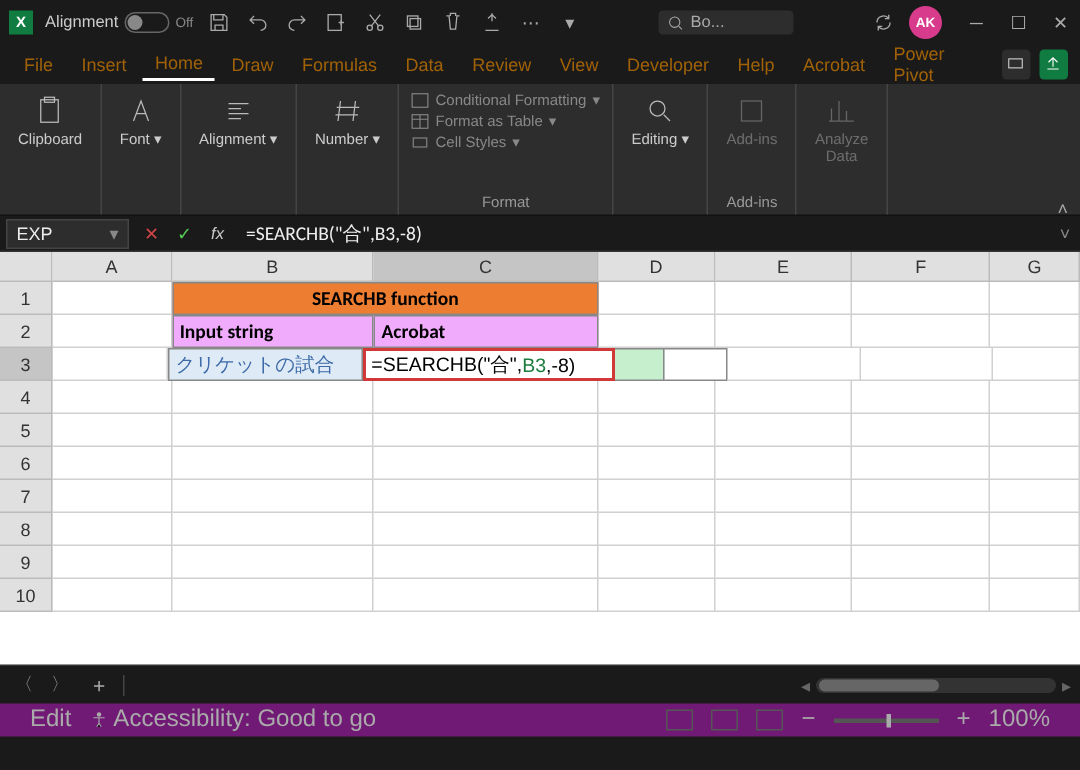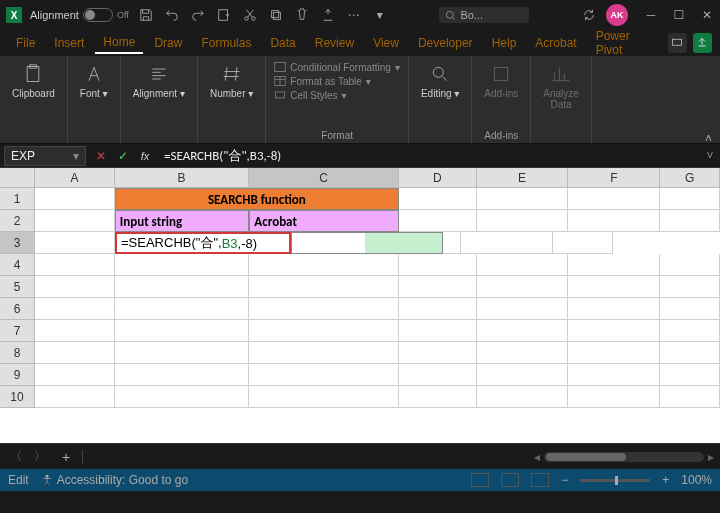--- a/index.html
+++ b/index.html
@@ -69,21 +69,21 @@
   
   .sheetbar { height: 26px; background: #1a1a1a; display: flex; align-items: center; padding: 0 6px; gap: 4px; border-top: 1px solid #333; }
   .sheetbar .nav { color: #888; padding: 0 4px; }
   .sheet-tab { padding: 3px 10px; font-size: 11px; color: #ccc; background: #2d2d2d; border-radius: 2px 2px 0 0; }
   .sheet-tab.active { background: #f0f0f0; color: #222; }
   .sheet-add { color: #aaa; padding: 0 8px; font-size: 14px; }
   .sheetbar .spacer { flex: 1; }
   .hscroll { width: 160px; height: 10px; background: #333; border-radius: 5px; position: relative; }
   .hscroll::after { content: ''; position: absolute; left: 2px; top: 1px; width: 80px; height: 8px; background: #666; border-radius: 4px; }
   
-  .statusbar { height: 22px; background: #0c4a6e; display: flex; align-items: center; padding: 0 8px; gap: 12px; font-size: 12px; color: #aaa; }
+  .statusbar { height: 22px; background: #701a75; display: flex; align-items: center; padding: 0 20px; gap: 12px; font-size: 16px; color: #aaa; }
   .statusbar .spacer { flex: 1; }
   .statusbar .view-btn { width: 18px; height: 14px; border: 1px solid #555; }
   .zoom-slider { width: 70px; height: 3px; background: #555; position: relative; }
   .zoom-slider::after { content: ''; position: absolute; left: 50%; top: -3px; width: 3px; height: 9px; background: #aaa; }
 </style>
 </head>
 <body>
 
 <div class="titlebar">
   <div class="app-icon">X</div>
@@ -329,20 +329,21 @@
         <div class="cell" style="width: 80px;"></div>
         <div class="cell hdr-cell" style="width: 135px;">Input string</div>
         <div class="cell hdr-cell" style="width: 150px;">Acrobat</div>
         <div class="cell" style="width: 78px;"></div>
         <div class="cell" style="width: 92px;"></div>
         <div class="cell" style="width: 92px;"></div>
         <div class="cell" style="width: 60px;"></div>
       </div>
       <div class="cell-row">
         <div class="cell" style="width: 80px;"></div>
+        <div class="cell input-cell" style="width: 135px;">クリケットの試合</div>
         <div class="cell formula-cell" style="width: 176px; z-index: 3;">
           <span>=SEARCHB("合",</span>
           <span class="inner-green">B3</span>
           <span>,-8)</span>
         </div>
         <div class="cell result-pad" style="width: 78px; background: rgb(255, 255, 255);"></div>
         <div class="cell" style="width: 92px;"></div>
         <div class="cell" style="width: 92px;"></div>
         <div class="cell" style="width: 60px;"></div>
       </div>

